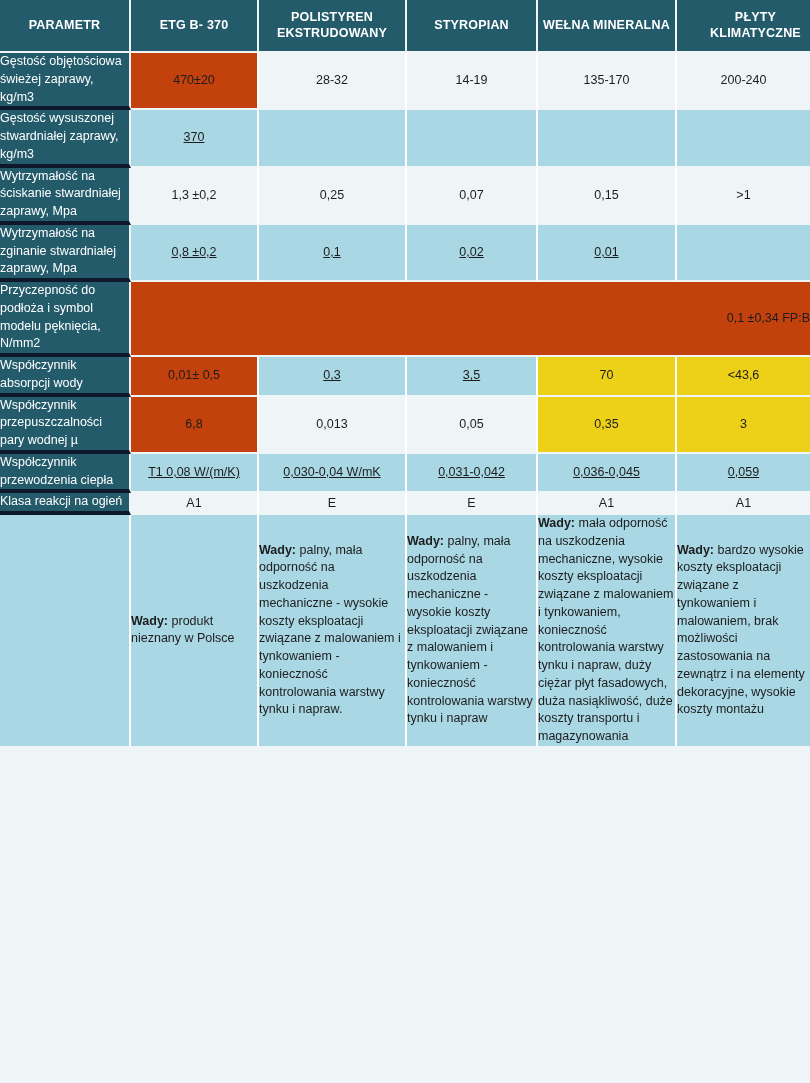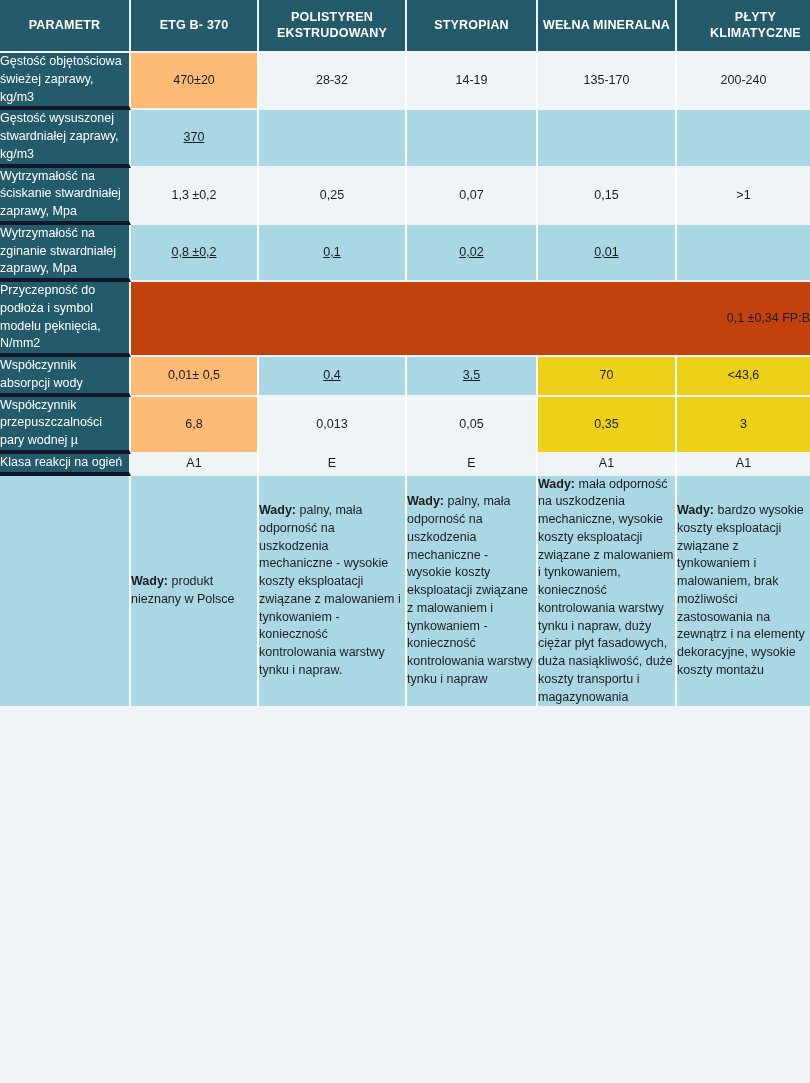--- a/index.html
+++ b/index.html
@@ -73,21 +73,21 @@
     color: #1d1d1d;
     line-height: 1.35;
     padding: 6px 6px;
     border-right: 2px solid #ffffff;
     border-bottom: 2px solid #eff4f7;
   }
   td.val:last-child { border-right: none; }
 
   td.bg-white  { background: #eff4f7; border-right-color:#ffffff; }
   td.bg-blue   { background: #a9d7e4; text-decoration: underline; }
-  td.bg-orange { background: #fdba74; }
+  td.bg-orange { background: #c2410c; }
   td.bg-yellow { background: #edd018; }
 
   
   td.span-cell {
     background: #c2410c;
     text-align: right;
     padding-left: 14px;
     border-right: none;
   }
 
@@ -167,34 +167,42 @@
           <td class="val bg-blue">0,01</td>
           <td class="val bg-blue"></td>
         </tr>
         <tr>
           <td class="param">Przyczepność do podłoża i symbol modelu pęknięcia, N/mm2</td>
           <td class="val span-cell" colspan="5">0,1 ±0,34 FP:B</td>
         </tr>
         <tr>
           <td class="param">Współczynnik absorpcji wody</td>
           <td class="val bg-orange">0,01± 0,5</td>
-          <td class="val bg-blue">0,4</td>
+          <td class="val bg-blue">0,3</td>
           <td class="val bg-blue">3,5</td>
           <td class="val bg-yellow">70</td>
           <td class="val bg-yellow">&lt;43,6</td>
         </tr>
         <tr>
           <td class="param">Współczynnik przepuszczalności pary wodnej µ</td>
           <td class="val bg-orange">6,8</td>
           <td class="val bg-white">0,013</td>
           <td class="val bg-white">0,05</td>
           <td class="val bg-yellow">0,35</td>
           <td class="val bg-yellow">3</td>
         </tr>
         <tr>
+          <td class="param">Współczynnik przewodzenia ciepła</td>
+          <td class="val bg-blue">T1 0,08 W/(m/K)</td>
+          <td class="val bg-blue">0,030-0,04 W/mK</td>
+          <td class="val bg-blue">0,031-0,042</td>
+          <td class="val bg-blue">0,036-0,045</td>
+          <td class="val bg-blue">0,059</td>
+        </tr>
+        <tr>
           <td class="param">Klasa reakcji na ogień</td>
           <td class="val bg-white">A1</td>
           <td class="val bg-white">E</td>
           <td class="val bg-white">E</td>
           <td class="val bg-white">A1</td>
           <td class="val bg-white">A1</td>
         </tr>
         <tr>
           <td class="note-empty"></td>
           <td class="note"><span class="lbl">Wady:</span><span> produkt nieznany w Polsce</span></td>

